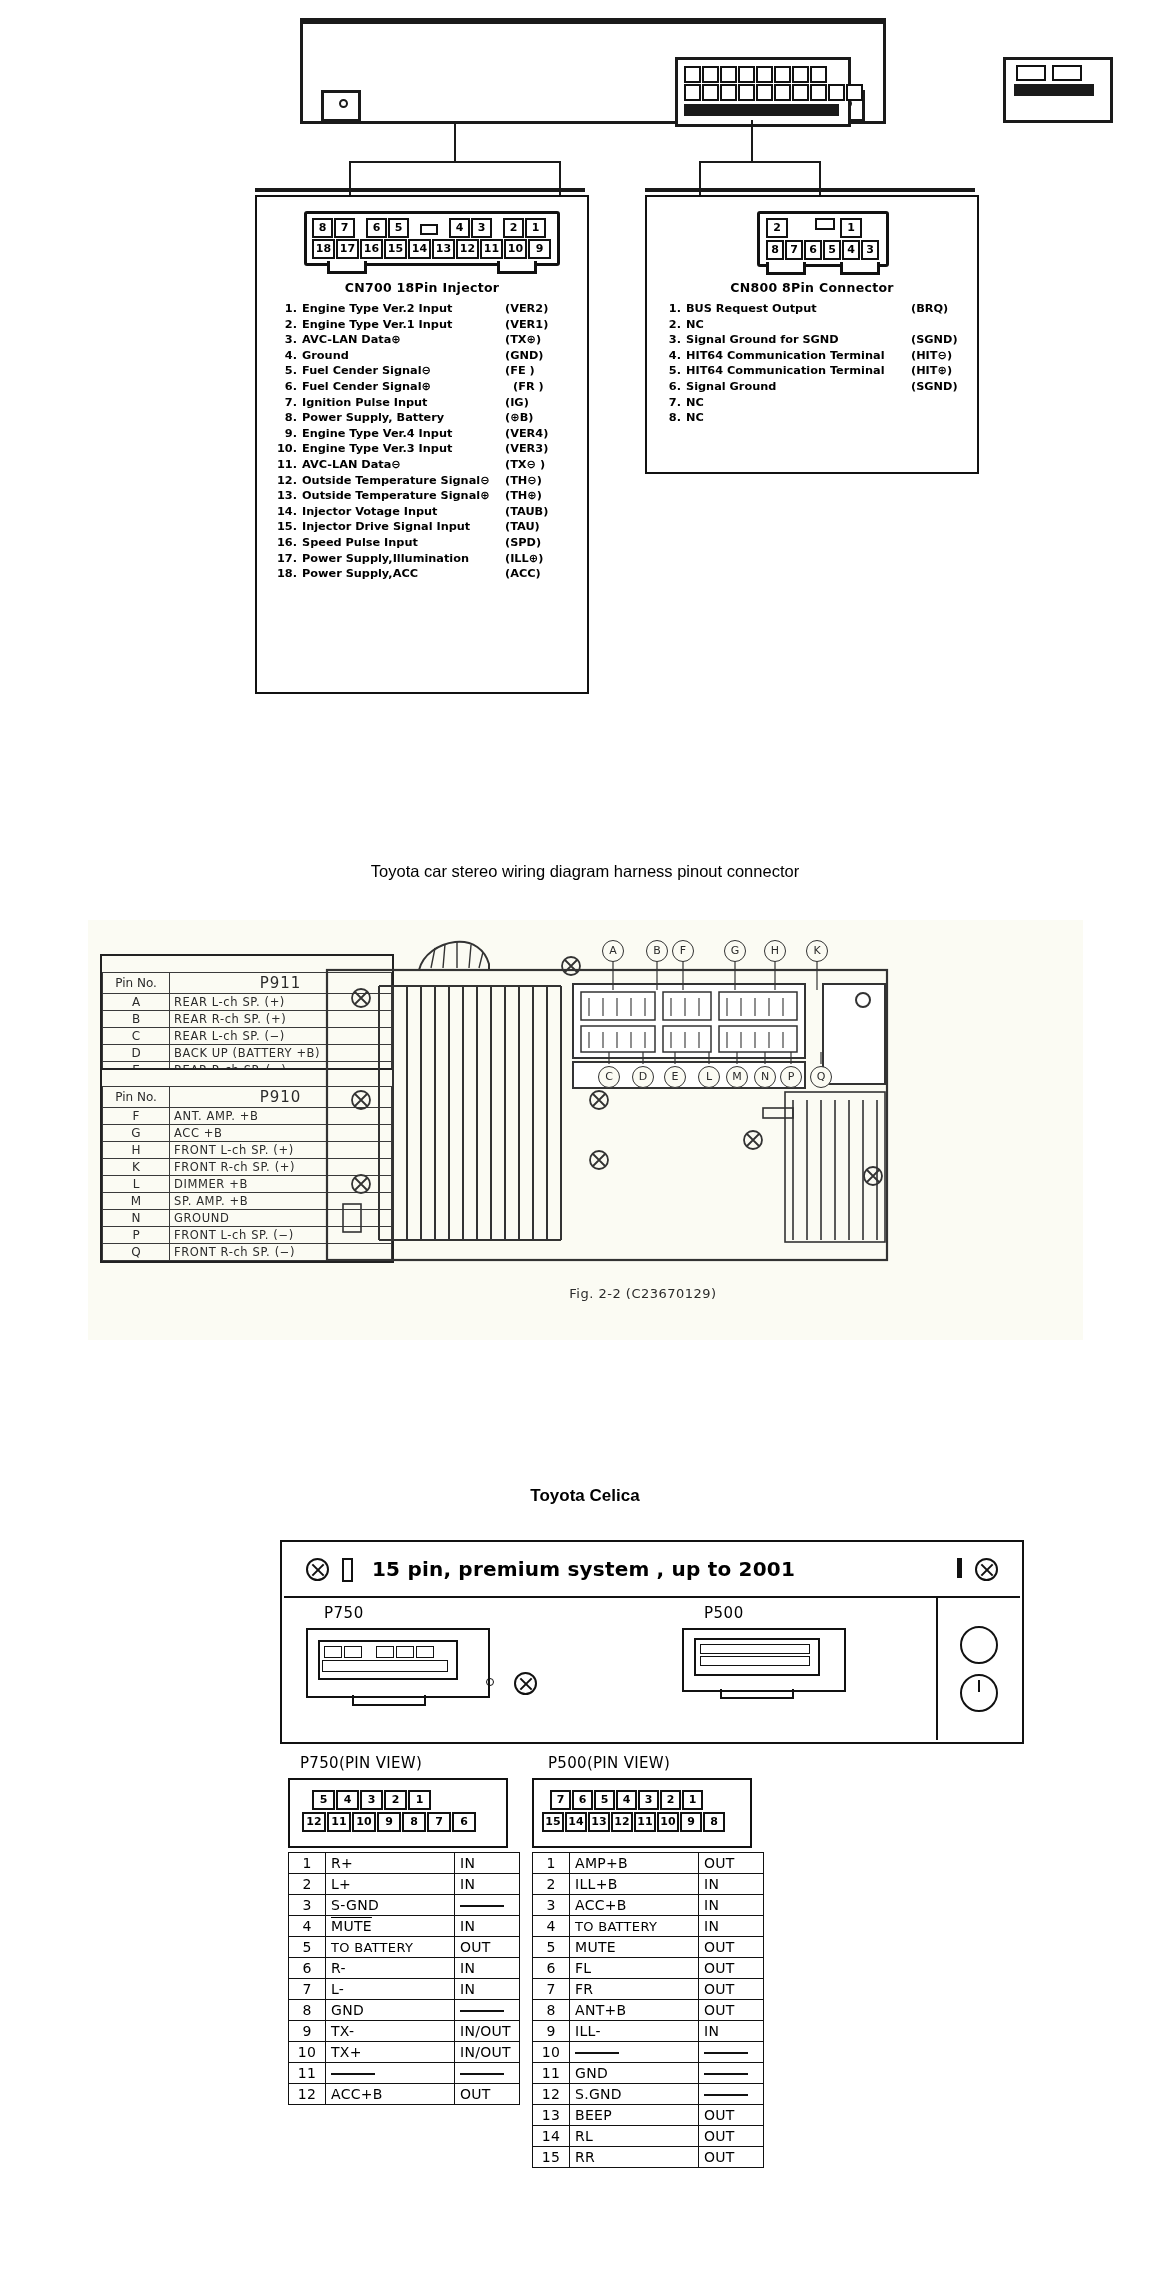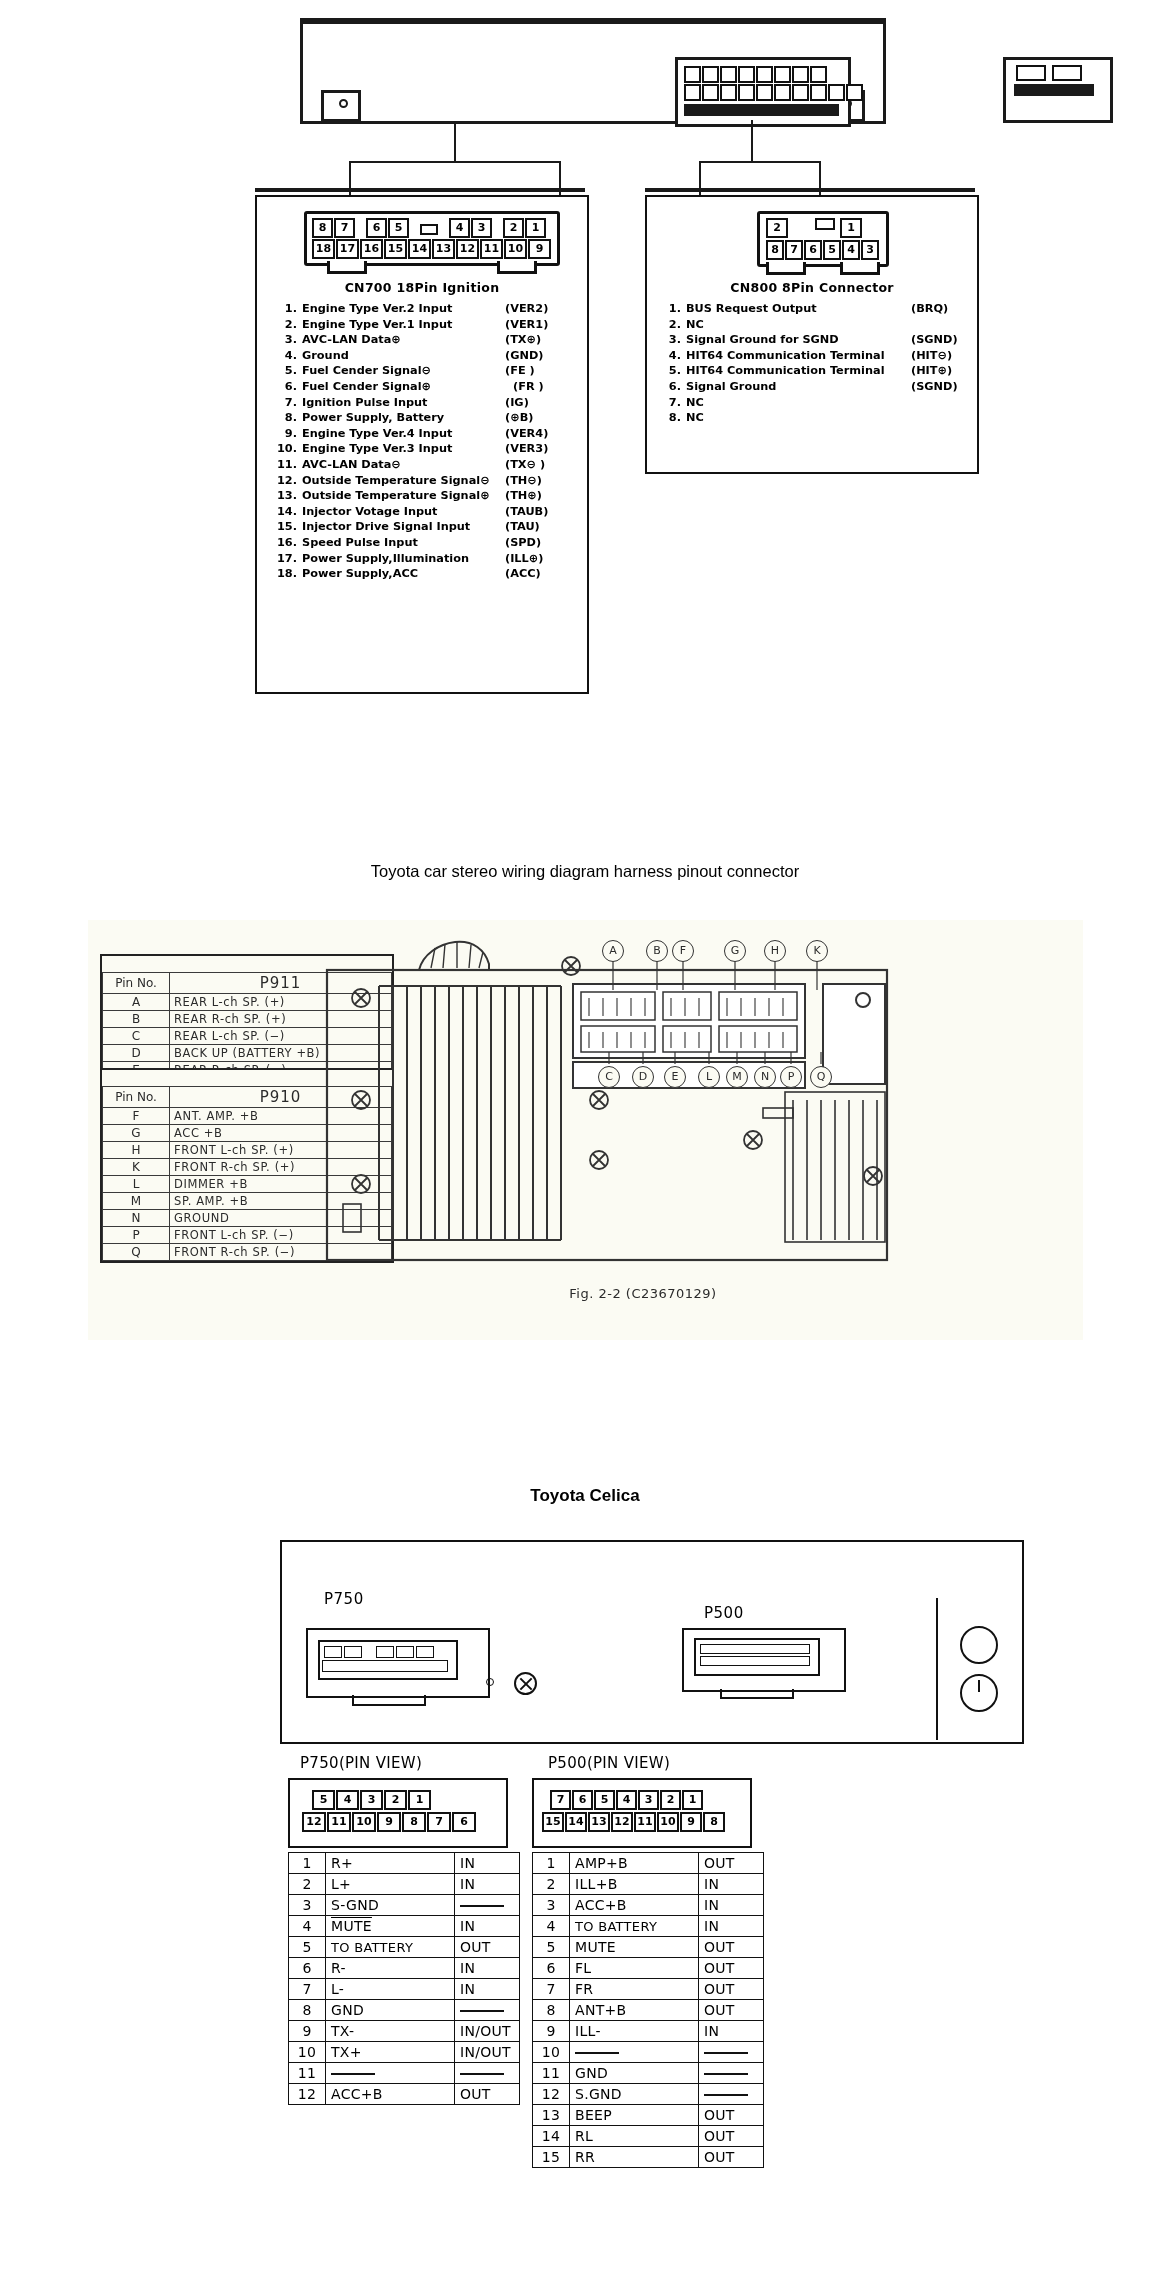--- a/index.html
+++ b/index.html
@@ -228,21 +228,21 @@
         <div class="pin" style="min-width:19px">13</div>
         <div class="pin" style="min-width:19px">12</div>
         <div class="pin" style="min-width:19px">11</div>
         <div class="pin" style="min-width:19px">10</div>
         <div class="pin" style="min-width:19px">9</div>
       </div>
       <div class="foot" style="left:20px;"></div>
       <div class="foot" style="right:20px;"></div>
     </div>
 
-    <div class="cap" style="position:absolute;left:0;top:83px;width:330px;">CN700    18Pin Ignition</div>
+    <div class="cap" style="position:absolute;left:0;top:83px;width:330px;">CN700    18Pin Injector</div>
 
     <ul class="pinlist" id="cn700-list" style="position:absolute;left:20px;top:104px;width:300px;">
         <li>
           <span class="no">1.</span>
           <span class="nm">Engine Type Ver.2 Input</span>
           <span class="sg" style="left:228px">(VER2)</span>
         </li>
         <li>
           <span class="no">2.</span>
           <span class="nm">Engine Type Ver.1 Input</span>
@@ -589,22 +589,29 @@
   </div>
 
   <div id="fig-cap">Fig. 2-2   (C23670129)</div>
 </div>
 
 <div id="celica-title">Toyota Celica</div>
 
 <div class="sec" id="sec3">
 
   <div id="radio-face">
-
-    <div class="plabel" style="left:42px;top:48px;">P750</div>
+    <div id="banner">
+      <div class="screwo" style="left:22px;top:14px;"></div>
+      <div style="position:absolute;left:58px;top:14px;width:7px;height:20px;border:2px solid #111;"></div>
+      <div id="banner-txt">15 pin, premium system , up to 2001</div>
+      <div style="position:absolute;right:58px;top:14px;width:5px;height:20px;background:#111;"></div>
+      <div class="screwo" style="right:22px;top:14px;"></div>
+    </div>
+
+    <div class="plabel" style="left:42px;top:62px;">P750</div>
     <div class="plabel" style="left:422px;top:62px;">P500</div>
 
     <div style="position:absolute;left:24px;top:86px;width:180px;height:66px;border:2px solid #111;">
       <div style="position:absolute;left:10px;top:10px;width:136px;height:36px;border:2px solid #111;"></div>
       <div style="position:absolute;left:16px;top:16px;width:16px;height:10px;border:1.5px solid #111;"></div>
       <div style="position:absolute;left:36px;top:16px;width:16px;height:10px;border:1.5px solid #111;"></div>
       <div style="position:absolute;left:68px;top:16px;width:16px;height:10px;border:1.5px solid #111;"></div>
       <div style="position:absolute;left:88px;top:16px;width:16px;height:10px;border:1.5px solid #111;"></div>
       <div style="position:absolute;left:108px;top:16px;width:16px;height:10px;border:1.5px solid #111;"></div>
       <div style="position:absolute;left:14px;top:30px;width:124px;height:10px;border:1.5px solid #111;"></div>

